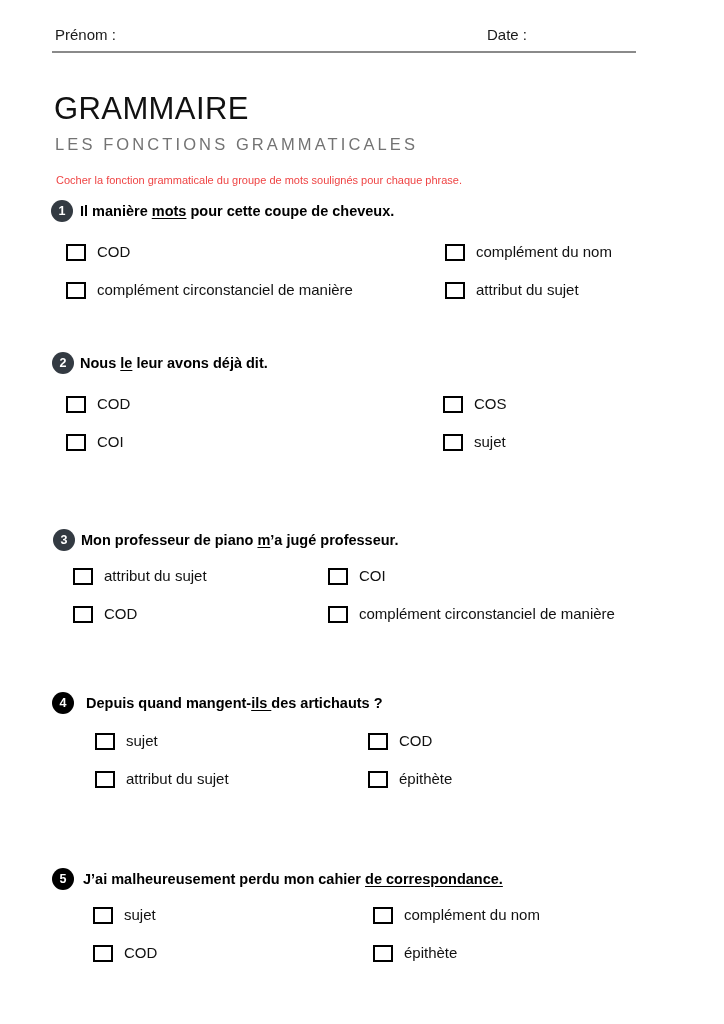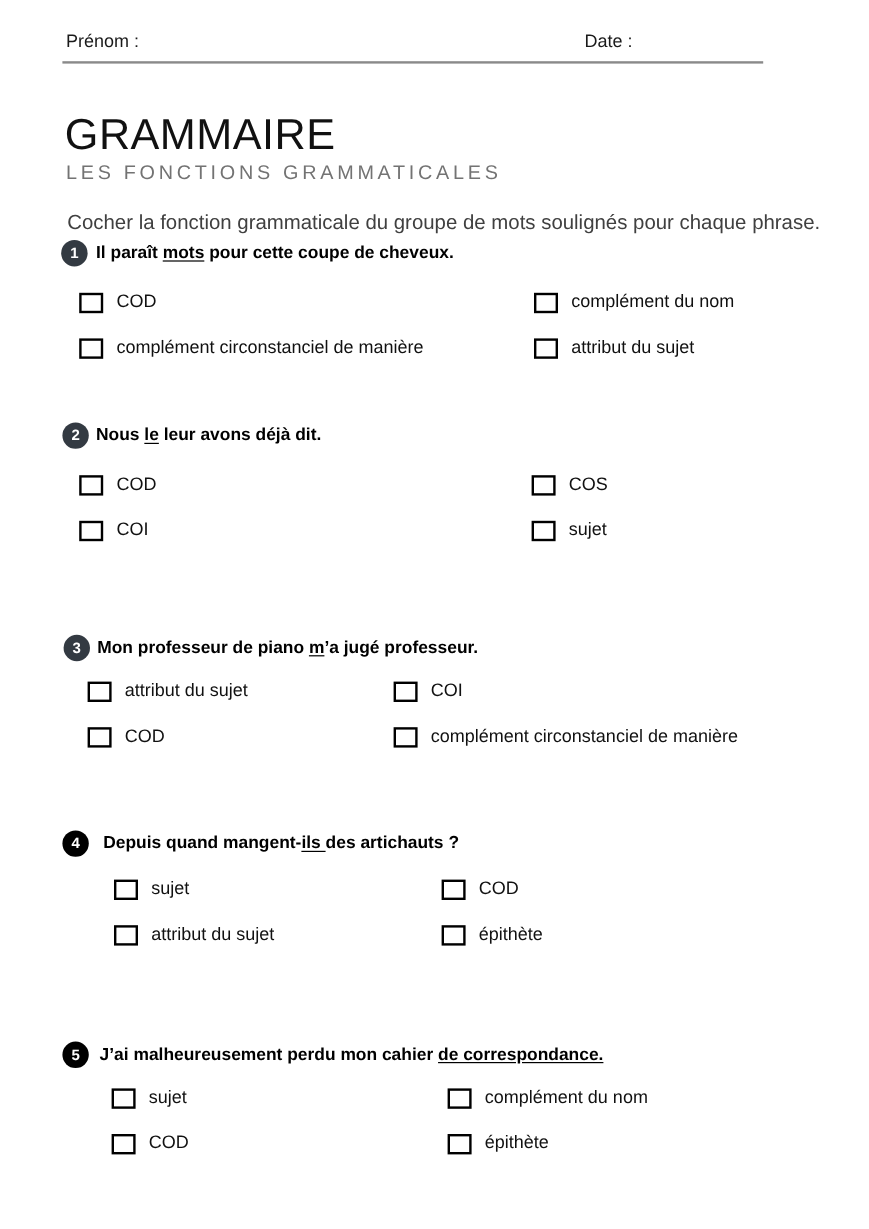--- a/index.html
+++ b/index.html
@@ -51,21 +51,21 @@
     width: 584px;
     height: 2px;
     background: #8a8a8a;
   }
 
   
   .title {
     position: absolute;
     left: 54px;
     top: 68px;
-    font-size: 36px;
+    font-size: 31px;
     font-weight: 400;
     letter-spacing: 0.4px;
     line-height: 40px;
     color: #111111;
     white-space: nowrap;
   }
   .subtitle {
     position: absolute;
     left: 55px;
     top: 120px;
@@ -73,24 +73,24 @@
     font-weight: 400;
     letter-spacing: 3.1px;
     line-height: 20px;
     color: #737373;
     white-space: nowrap;
   }
   .instruction {
     position: absolute;
     left: 56px;
     top: 159px;
-    font-size: 17px;
+    font-size: 11px;
     font-weight: 400;
     line-height: 20px;
-    color: #404040;
+    color: #ef4444;
     white-space: nowrap;
   }
 
   
   .question {
     position: absolute;
     left: 0;
     width: 724px;
   }
   .q-head {
@@ -167,21 +167,21 @@
   <div class="header-rule"></div>
 
   <h1 class="title">GRAMMAIRE</h1>
   <h2 class="subtitle">LES FONCTIONS GRAMMATICALES</h2>
   <p class="instruction">Cocher la fonction grammaticale du groupe de mots soulignés pour chaque phrase.</p>
 
   <div id="questions-root">
       <div class="question" style="top: 200px;">
         <div class="q-head">
           <div class="q-badge" style="left: 51px;">1</div>
-          <div class="q-text" style="left: 80px;"><span>Il paraît </span><u>mots</u><span> pour cette coupe de cheveux.</span></div>
+          <div class="q-text" style="left: 80px;"><span>Il manière </span><u>mots</u><span> pour cette coupe de cheveux.</span></div>
         </div>
         <div class="options" style="top: 16px;">
           <label class="option" style="left: 66px; top: 0px;">
             <span class="checkbox"></span>
             <span class="option-label">COD</span>
           </label>
           <label class="option" style="left: 66px; top: 38px;">
             <span class="checkbox"></span>
             <span class="option-label">complément circonstanciel de manière</span>
           </label>

